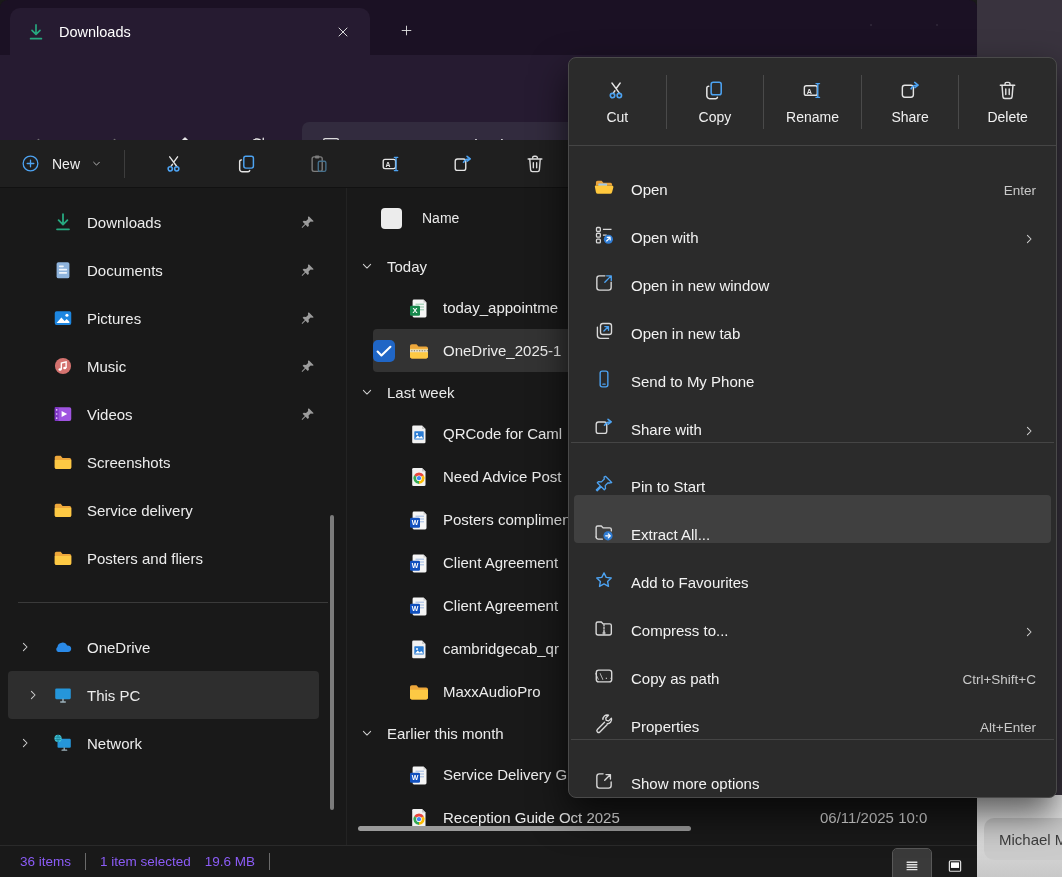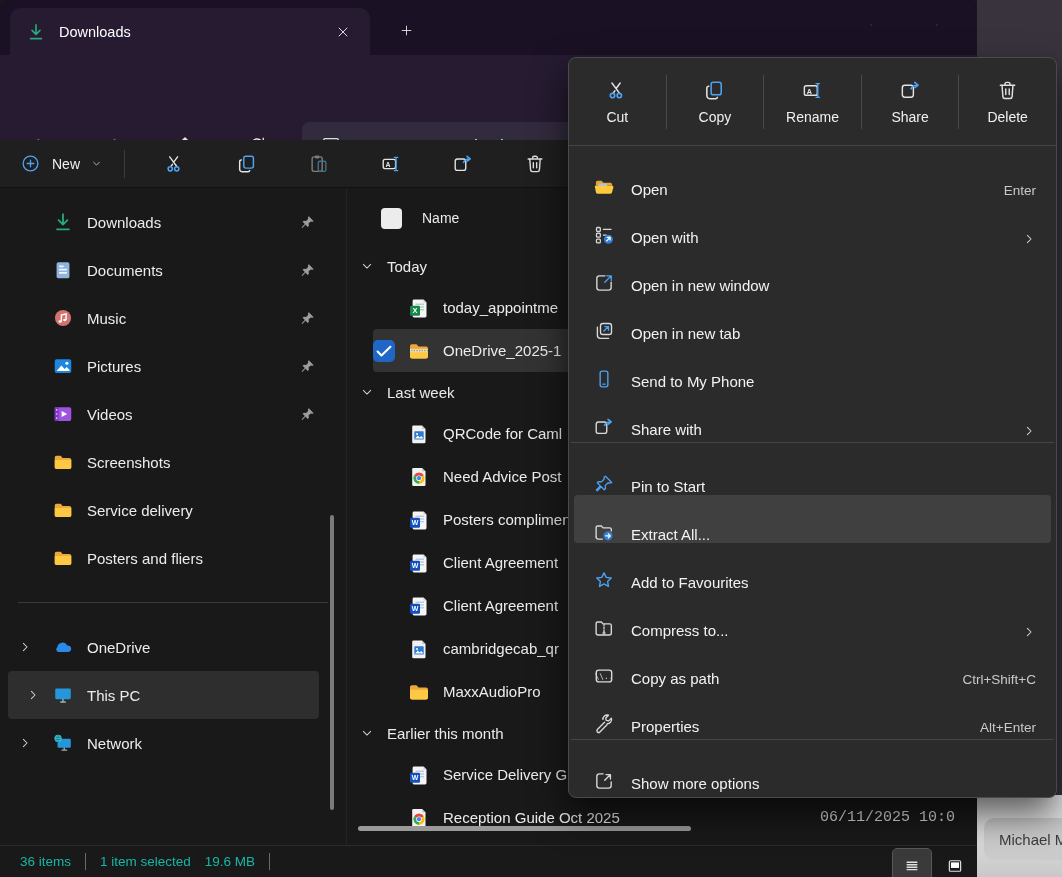--- a/index.html
+++ b/index.html
@@ -53,25 +53,25 @@
   .hcheck { width:21px; height:21px; background:#ececec; border-radius:4px; }
   .fgroup { height:40px; display:flex; align-items:center; padding-left:13px; gap:13px; color:#eaeaea; }
   .fgroup.first { margin-top:10px; }
   .fgroup .gchev { width:14px; height:14px; }
   .frow { height:43px; display:flex; align-items:center; margin:0 10px 0 26px; border-radius:4px; position:relative; }
   .frow.sel { background:#333333; }
   .fslot { width:34px; display:flex; align-items:center; }
   .fcheckbox { width:22px; height:22px; background:#2066c6; border-radius:5px; }
   .ficon { width:24px; height:24px; }
   .fname { margin-left:12px; white-space:nowrap; color:#ececec; }
-  .fdate { position:absolute; left:447px; white-space:nowrap; color:#dcdcdc;font-family:Liberation Mono, monospace; }
+  .fdate { position:absolute; left:447px; white-space:nowrap; color:#dcdcdc; }
   .hscroll { position:absolute; left:11px; top:638px; width:333px; height:5px; background:#9a9a9a; border-radius:3px; }
 
   
-  .statusbar { position:absolute; left:0; top:845px; width:977px; height:32px; background:#191919; border-top:1px solid #2a2a2a; display:flex; align-items:center; gap:14px; padding-left:20px; font-size:13.5px; color:#14b8a6; }
+  .statusbar { position:absolute; left:0; top:845px; width:977px; height:32px; background:#191919; border-top:1px solid #2a2a2a; display:flex; align-items:center; gap:14px; padding-left:20px; font-size:13.5px; color:#8b5cf6; }
   .st-sep { width:1px; height:17px; background:#6a6a6a; }
   .viewbtns { position:absolute; left:893px; top:849px; display:flex; gap:5px; z-index:5; }
   .viewbtn { width:38px; height:34px; display:flex; align-items:center; justify-content:center; border-radius:4px; }
   .viewbtn.sel { background:#3a3a3a; outline:1px solid #585858; }
 
   
   .ctxmenu { position:absolute; left:568px; top:57px; width:489px; background:#2b2b2b; border:1px solid #4a4a4a; border-radius:8px; box-shadow:0 16px 36px rgba(0,0,0,.65); z-index:50; padding-bottom:5px; }
   .abar { height:88px; display:flex; align-items:center; border-bottom:1px solid #454545; }
   .aitem { flex:1; display:flex; flex-direction:column; align-items:center; gap:7px; font-size:14px; color:#f0f0f0; }
   .aitem .aic { width:23px; height:23px; }
@@ -276,42 +276,42 @@
           <span>Documents</span>
           <span class="ic pin">
             <svg viewBox="0 0 24 24" xmlns="http://www.w3.org/2000/svg">
               <path d="M13.8 3.2l7 7-2 .6-2.3-.3-3 3 .5 3.2-1.6 1.6-3.2-3.2-4.6 4.6-.9-.9 4.6-4.6-3.2-3.2 1.6-1.6 3.2.5 3-3-.3-2.3z" fill="#9c9c9c"></path>
             </svg>
           </span>
         </div>
         <div class="srow">
           <span class="ic sic">
             <svg viewBox="0 0 24 24" xmlns="http://www.w3.org/2000/svg">
+              <rect x="3" y="4.5" width="18" height="15" rx="2" fill="#1d86e0"></rect>
+              <circle cx="16.3" cy="9" r="1.7" fill="#fff"></circle>
+              <path d="M5 17.5l5.2-6 3.6 3.8 2.2-2.2 3 3v1.4z" fill="#fff"></path>
+            </svg>
+          </span>
+          <span>Pictures</span>
+          <span class="ic pin">
+            <svg viewBox="0 0 24 24" xmlns="http://www.w3.org/2000/svg">
+              <path d="M13.8 3.2l7 7-2 .6-2.3-.3-3 3 .5 3.2-1.6 1.6-3.2-3.2-4.6 4.6-.9-.9 4.6-4.6-3.2-3.2 1.6-1.6 3.2.5 3-3-.3-2.3z" fill="#9c9c9c"></path>
+            </svg>
+          </span>
+        </div>
+        <div class="srow">
+          <span class="ic sic">
+            <svg viewBox="0 0 24 24" xmlns="http://www.w3.org/2000/svg">
               <circle cx="12" cy="12" r="8.8" fill="#d4726f"></circle>
               <path d="M10.2 15.8V8.8l5.2-1.3v6.6" fill="none" stroke="#fff" stroke-width="1.5"></path>
               <ellipse cx="8.8" cy="15.9" rx="1.7" ry="1.4" fill="#fff"></ellipse>
               <ellipse cx="13.9" cy="14.2" rx="1.7" ry="1.4" fill="#fff"></ellipse>
             </svg>
           </span>
           <span>Music</span>
-          <span class="ic pin">
-            <svg viewBox="0 0 24 24" xmlns="http://www.w3.org/2000/svg">
-              <path d="M13.8 3.2l7 7-2 .6-2.3-.3-3 3 .5 3.2-1.6 1.6-3.2-3.2-4.6 4.6-.9-.9 4.6-4.6-3.2-3.2 1.6-1.6 3.2.5 3-3-.3-2.3z" fill="#9c9c9c"></path>
-            </svg>
-          </span>
-        </div>
-        <div class="srow">
-          <span class="ic sic">
-            <svg viewBox="0 0 24 24" xmlns="http://www.w3.org/2000/svg">
-              <rect x="3" y="4.5" width="18" height="15" rx="2" fill="#1d86e0"></rect>
-              <circle cx="16.3" cy="9" r="1.7" fill="#fff"></circle>
-              <path d="M5 17.5l5.2-6 3.6 3.8 2.2-2.2 3 3v1.4z" fill="#fff"></path>
-            </svg>
-          </span>
-          <span>Pictures</span>
           <span class="ic pin">
             <svg viewBox="0 0 24 24" xmlns="http://www.w3.org/2000/svg">
               <path d="M13.8 3.2l7 7-2 .6-2.3-.3-3 3 .5 3.2-1.6 1.6-3.2-3.2-4.6 4.6-.9-.9 4.6-4.6-3.2-3.2 1.6-1.6 3.2.5 3-3-.3-2.3z" fill="#9c9c9c"></path>
             </svg>
           </span>
         </div>
         <div class="srow">
           <span class="ic sic">
             <svg viewBox="0 0 24 24" xmlns="http://www.w3.org/2000/svg">
               <rect x="3" y="4.5" width="18" height="15" rx="2" fill="#9f54e0"></rect>

